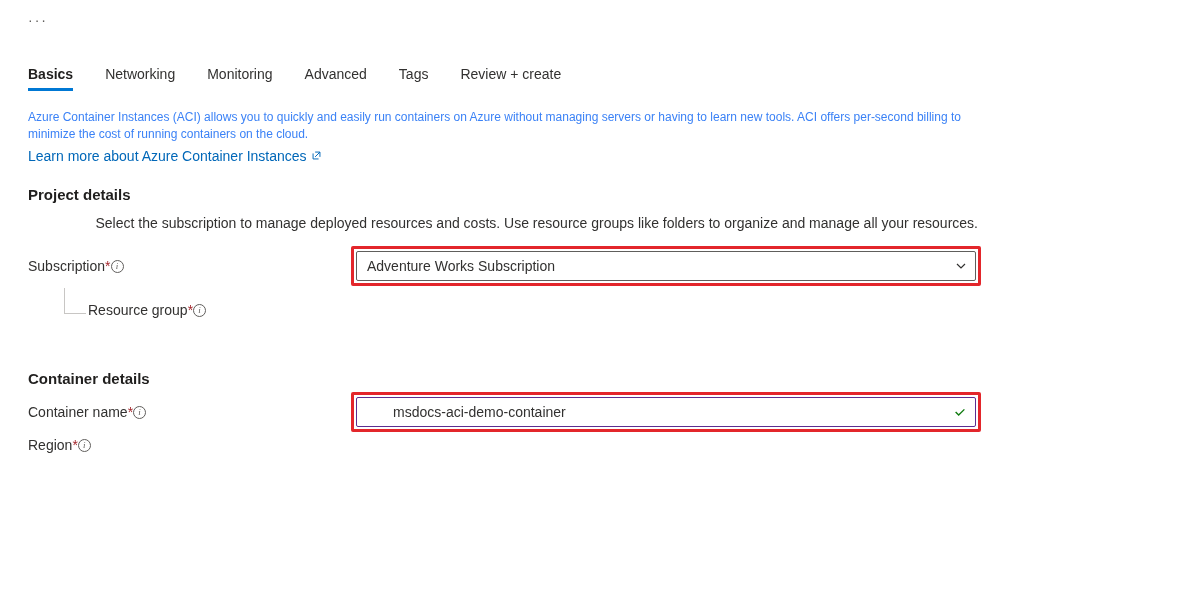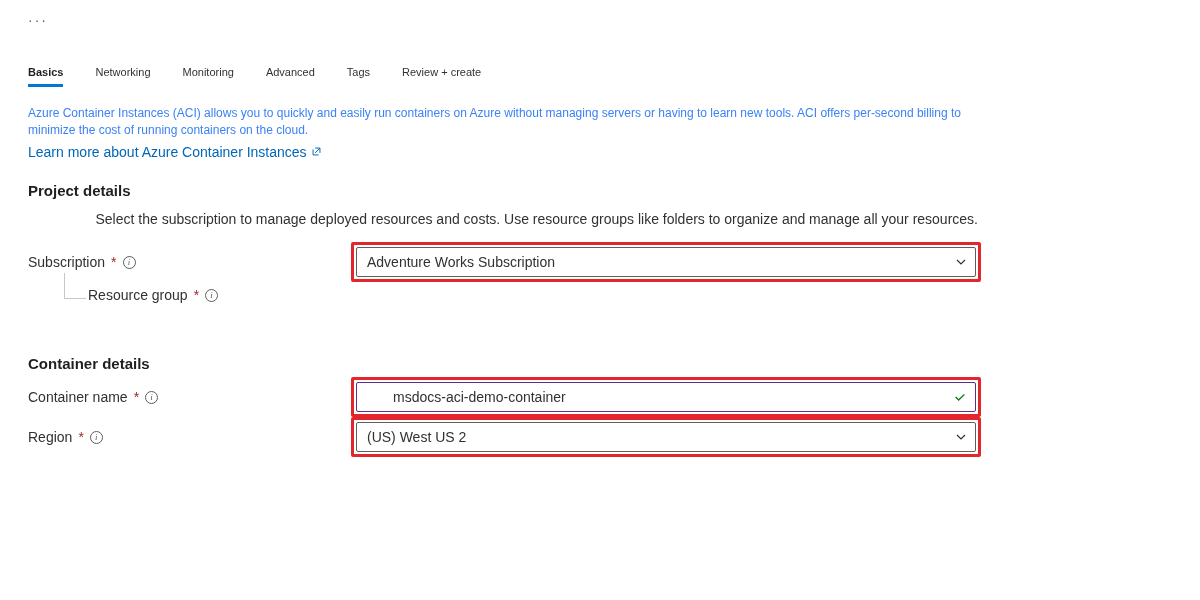--- a/index.html
+++ b/index.html
@@ -16,21 +16,21 @@
     font-weight: 600;
     color: #201f1e;
     display: inline-block;
     margin-right: 20px;
   }
   .title-row { display: flex; align-items: center; gap: 24px; margin-bottom: 38px; }
   .ellipsis { font-size: 14px; color: #605e5c; cursor: pointer; letter-spacing: 2px; }
 
   .tabs { display: flex; gap: 32px; margin-bottom: 18px; }
   .tab {
-    font-size: 11px;
+    font-size: 14px;
     color: #323130;
     padding-bottom: 6px;
     cursor: pointer;
     border-bottom: 3px solid transparent;
   }
   .tab.active {
     color: #201f1e;
     font-weight: 600;
     border-bottom: 3px solid #0078d4;
   }
@@ -49,31 +49,31 @@
   .section-desc { font-size: 14px; color: #323130; line-height: 1.45; max-width: 950px; margin-bottom: 18px; text-align: right; }
 
   .form-row {
     display: grid;
     grid-template-columns: 320px 620px;
     align-items: center;
     gap: 8px;
     margin-bottom: 10px;
     position: relative;
   }
-  .form-row.indent .label-cell { padding-left: 60px; position: relative; }
+  .form-row.indent .label-cell { padding-left: 60px; position: relative; margin-top: 11px; }
   .tree-connector {
     position: absolute;
     left: 36px;
     top: -14px;
     width: 22px;
     height: 26px;
     border-left: 1px solid #c8c6c4;
     border-bottom: 1px solid #c8c6c4;
   }
-  .label-cell { display: flex; align-items: center; gap: 6px; font-size: 14px; }
+  .label-cell { display: flex; align-items: center; font-size: 14px; }
   .req { color: #a4262c; }
   .info-icon {
     width: 13px; height: 13px; border: 1px solid #605e5c; border-radius: 50%;
     display: inline-flex; align-items: center; justify-content: center;
     font-size: 9px; color: #605e5c; font-style: italic; font-family: Georgia, serif;
     cursor: pointer;
   }
 
   .field-wrap { position: relative; }
   .highlight-box {
@@ -188,25 +188,16 @@
     <div class="highlight-box"></div>
   </div>
 </div>
 
 <div class="form-row">
   <div class="label-cell">
     <span>Region</span>
     <span class="req">*</span>
     <span class="info-icon">i</span>
   </div>
-  <div class="field-wrap">
-    <div class="select">
-      <span>(US) West US 2</span>
-      <svg class="chevron" width="12" height="12" viewBox="0 0 12 12">
-          <path d="M2 4l4 4 4-4" fill="none" stroke="#323130" stroke-width="1.2"></path>
-        </svg>
-    </div>
-    <div class="highlight-box"></div>
-  </div>
 </div>
 
 
 
 
 </body></html>

